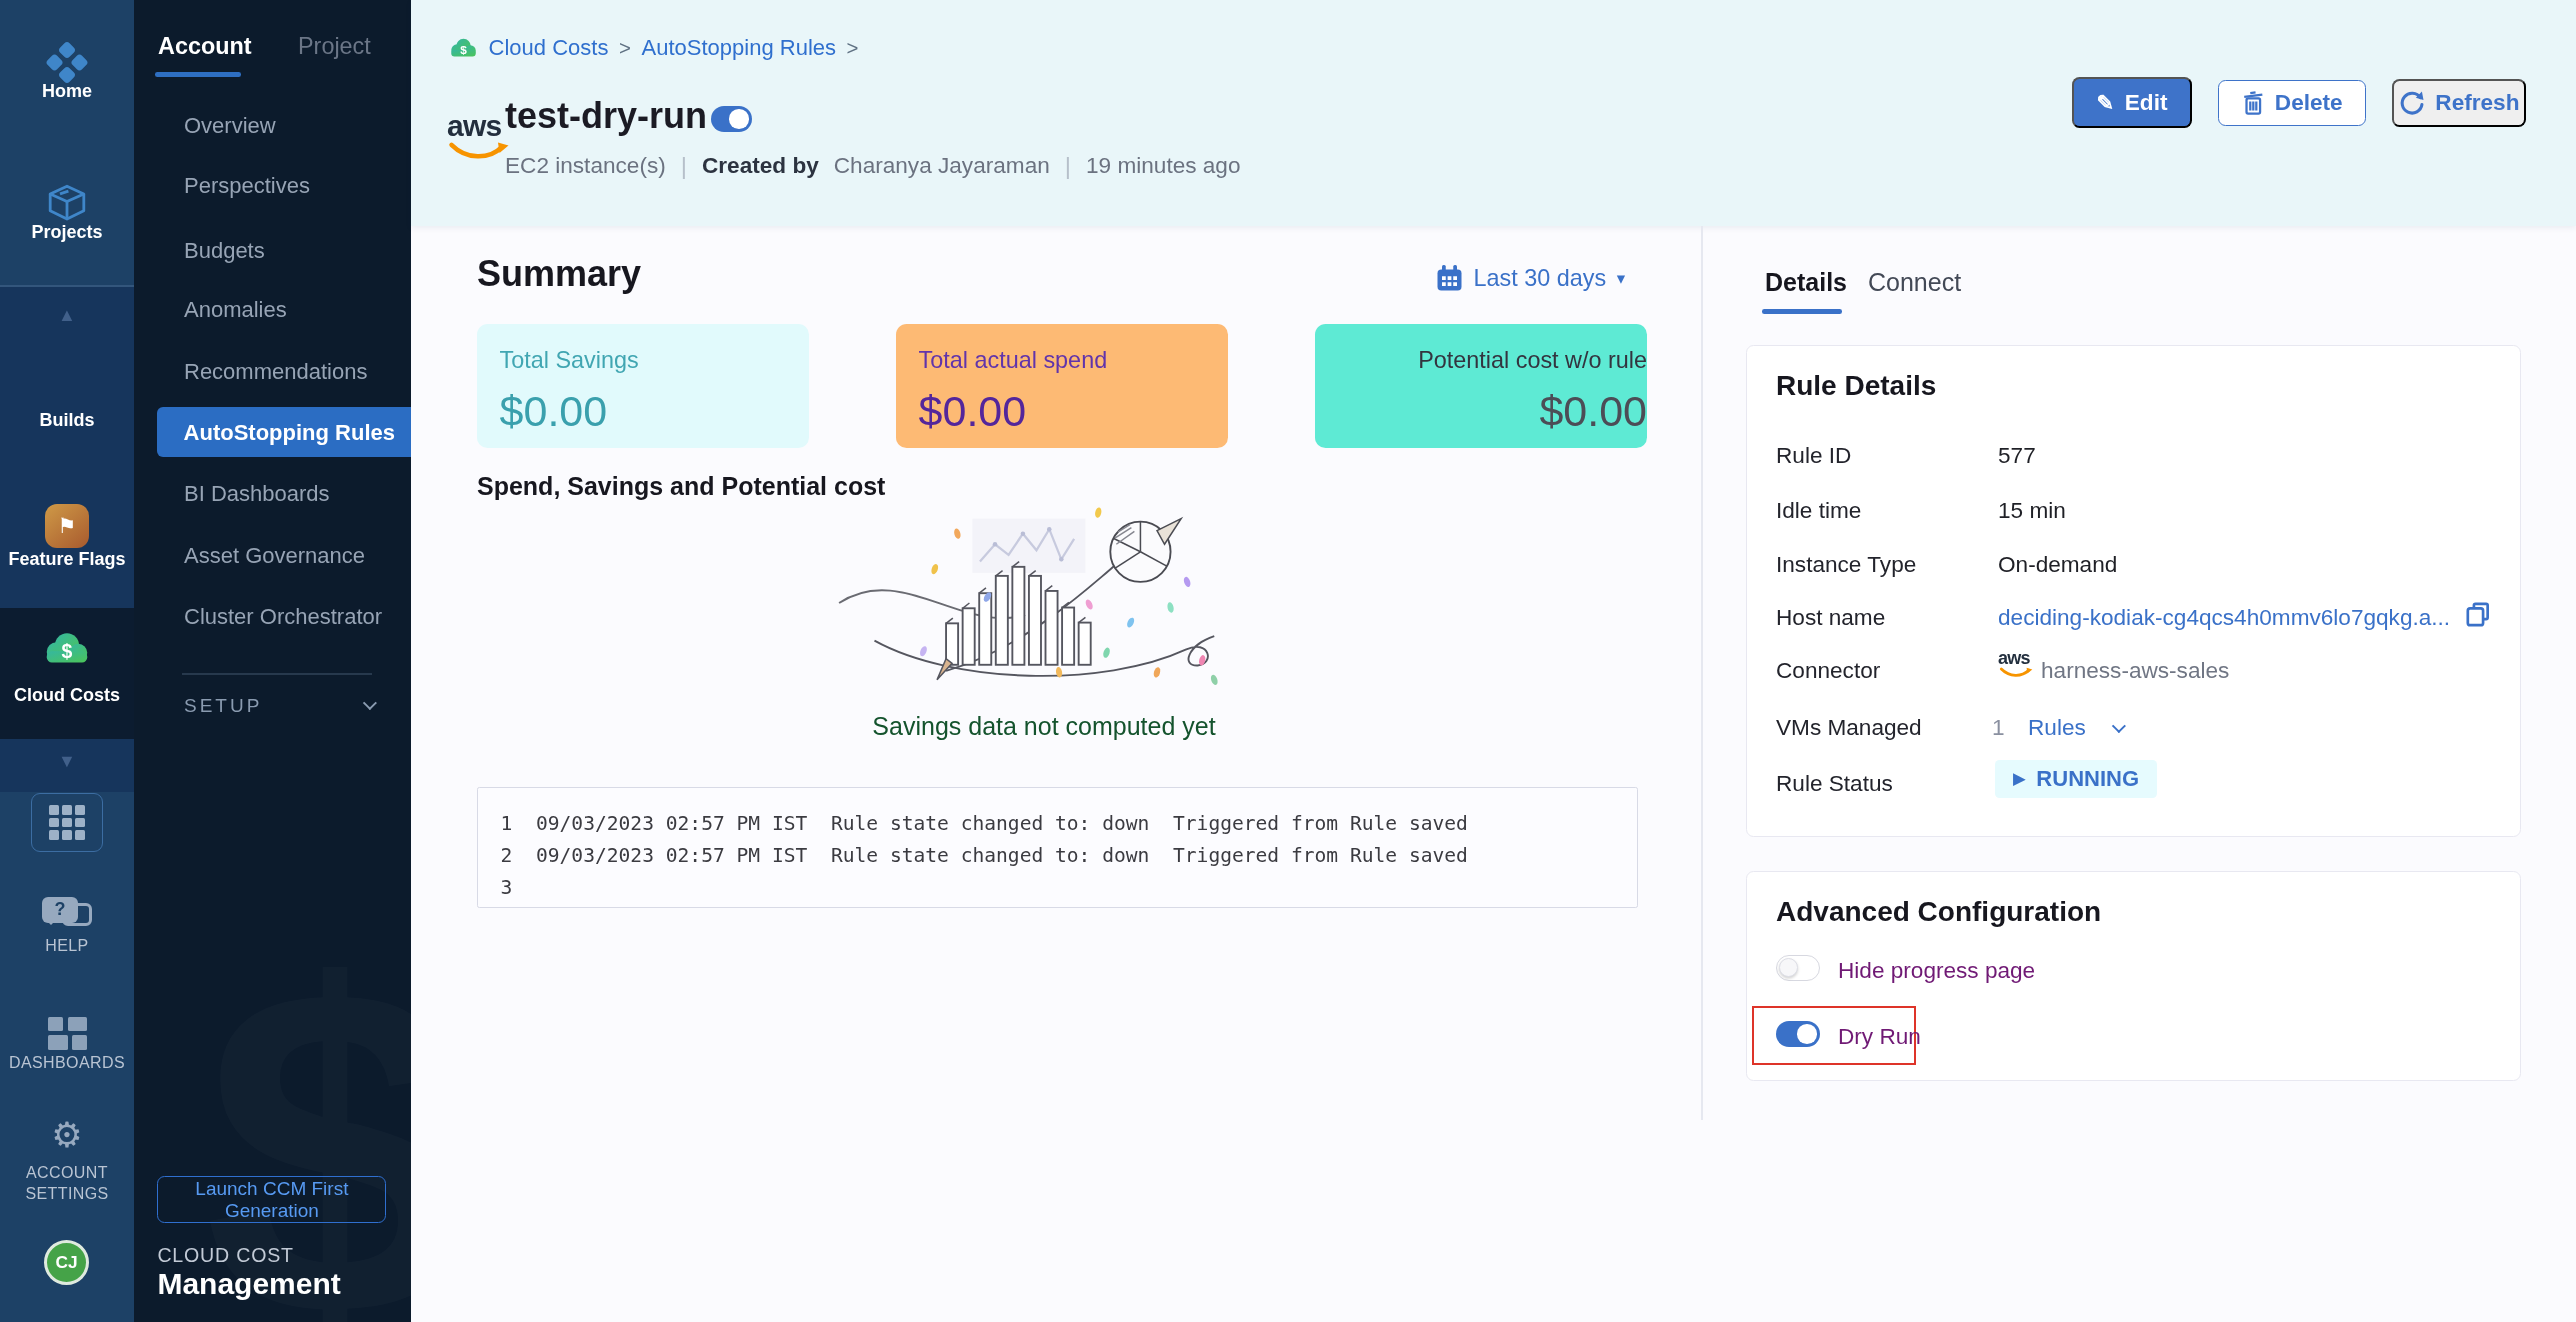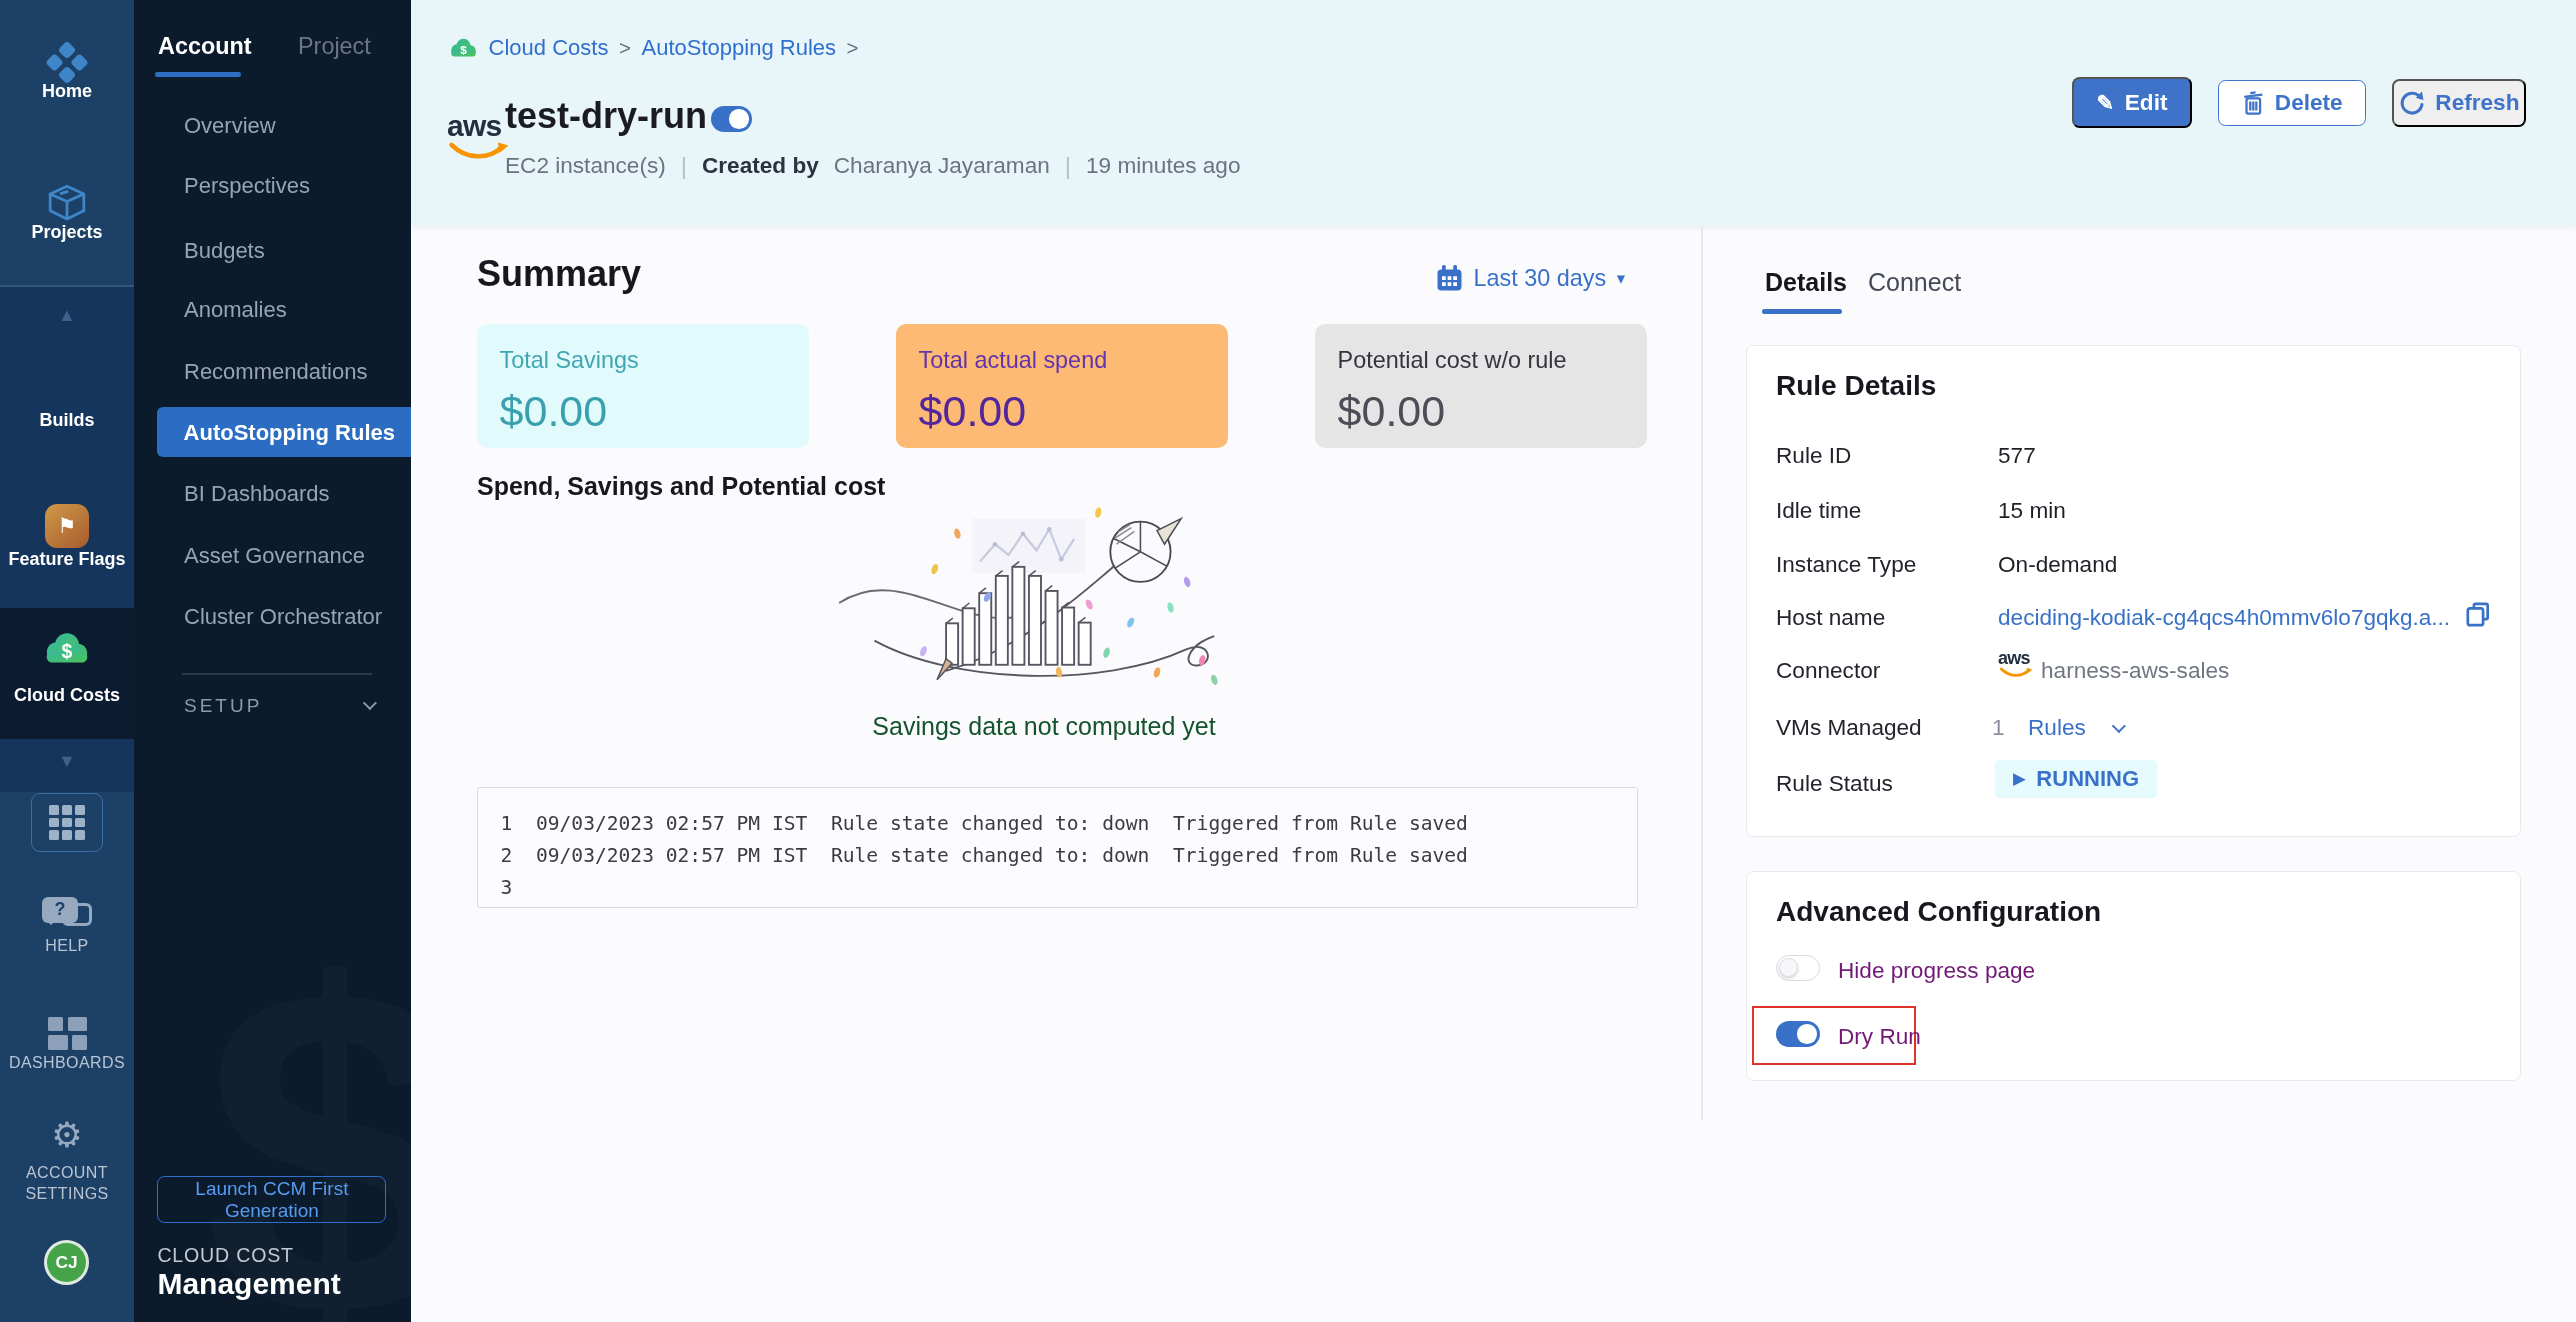--- a/index.html
+++ b/index.html
@@ -75,21 +75,21 @@
 
   .summary-heading { position:absolute; left:66px; top:253px; font-size:36px; font-weight:bold; color:#17171f; }
   .date-range { position:absolute; left:1025px; top:265px; display:flex; align-items:center; gap:10.6px; color:#3a71c8; font-size:23.4px; }
   .caret { font-size:16.6px; color:#3a71c8; }
   .cards { position:absolute; left:66px; top:324px; display:flex; gap:87px; }
   .card { width:332px; height:124px; border-radius:10.6px; padding:22.6px 0 0 22.6px; }
   .card .lbl { font-size:23.4px; }
   .card .val { font-size:43px; font-weight:normal; margin-top:13.6px; }
   .card-savings { background:#e1fafc; } .card-savings .lbl { color:#41a6b2; } .card-savings .val { color:#3aa0ad; }
   .card-spend { background:#fdba74; } .card-spend .lbl { color:#6134ab; } .card-spend .val { color:#54269b; }
-  .card-potential { background:#e5e5e5; } .card-potential .lbl { color:#33343f; } .card-potential .val { color:#4c4d56; }
+  .card-potential { background:#5eead4;text-align:right; } .card-potential .lbl { color:#33343f; } .card-potential .val { color:#4c4d56; }
   .chart-heading { position:absolute; left:66px; top:472px; font-size:25px; font-weight:bold; color:#17171f; }
   .illustration { position:absolute; left:422px; top:490px; }
   .empty-text { position:absolute; left:422px; top:712px; width:422px; text-align:center; font-size:25px; color:#14532d; }
   .log-box { position:absolute; left:66px; top:787px; width:1161px; height:121px; border:1.5px solid #d8dae6; background:#fcfcff; border-radius:2.3px; padding:19.6px 22.6px; font-family:"DejaVu Sans Mono", monospace; font-size:19.6px; line-height:32px; color:#3b3b41; overflow:hidden; }
   .log-line { white-space:pre; }
 
   .vdivider { position:absolute; left:1290px; top:226px; width:1.5px; height:894px; background:#e6e8f0; }
 
   
   .tab-details { position:absolute; left:1354px; top:268px; font-size:25px; font-weight:bold; color:#16161f; }

